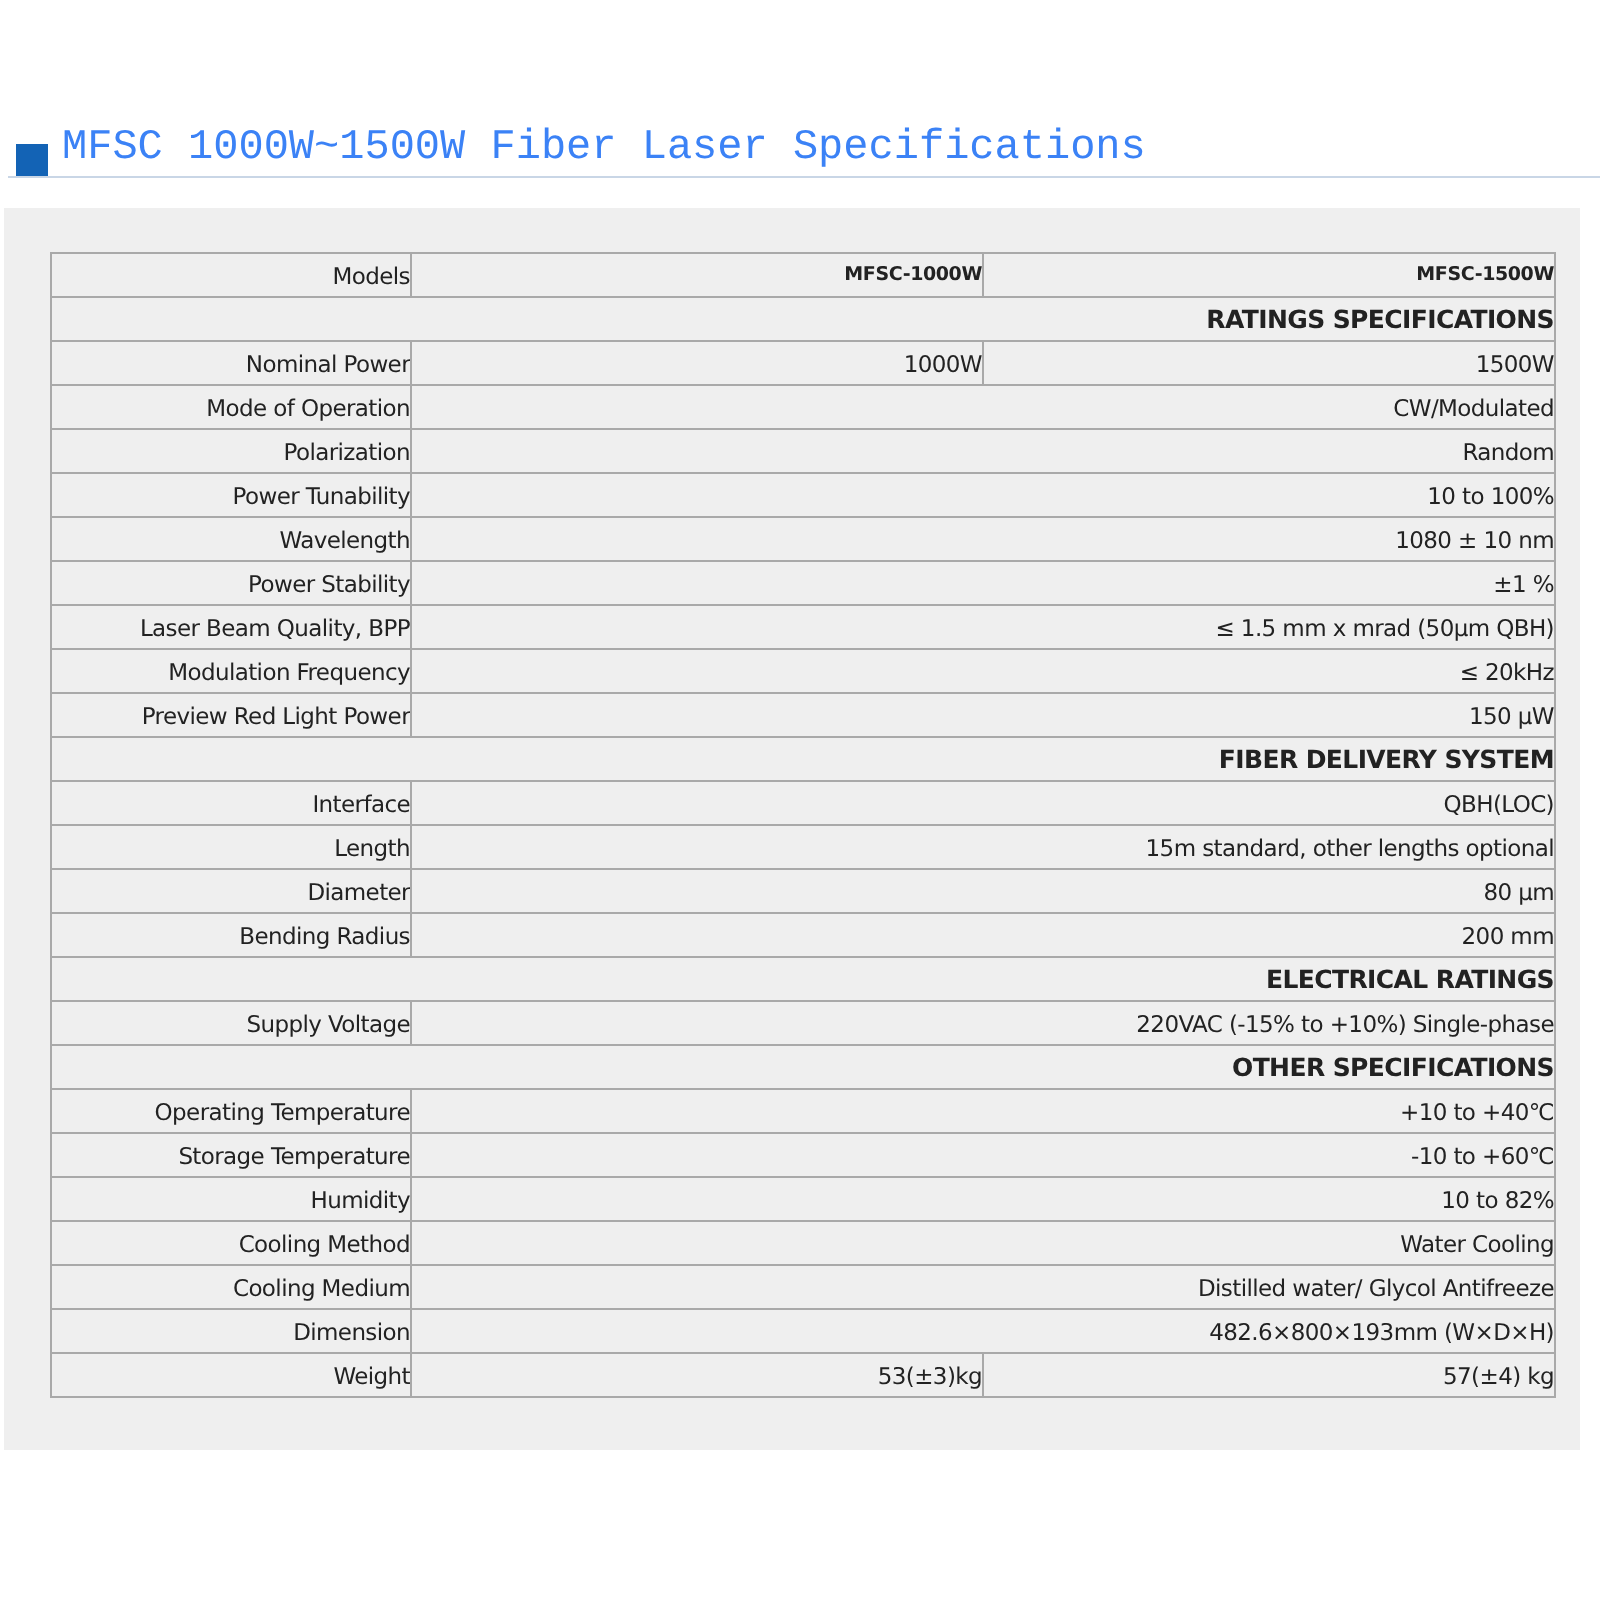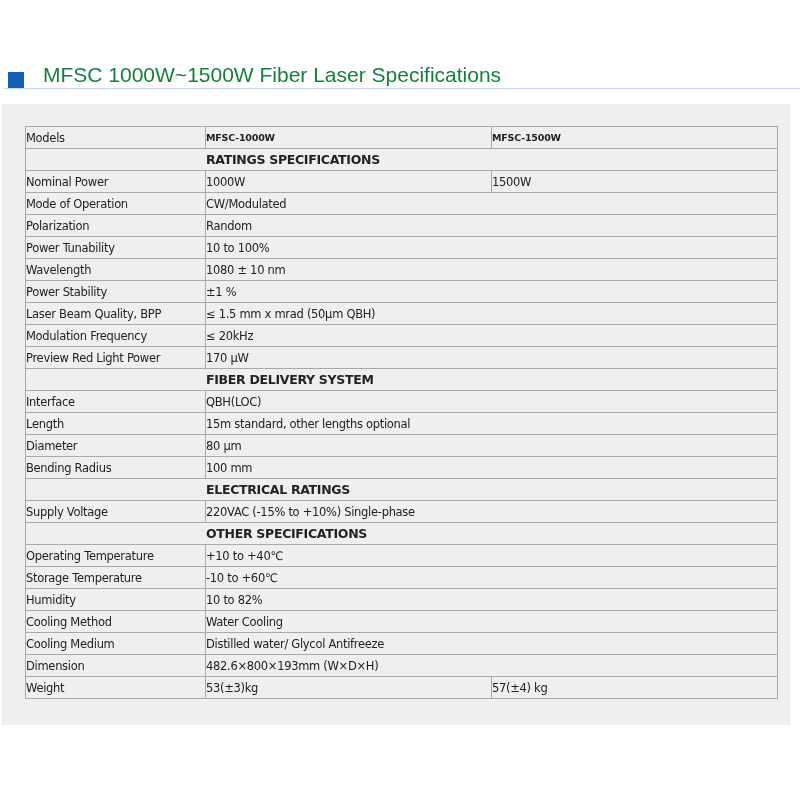--- a/index.html
+++ b/index.html
@@ -8,33 +8,33 @@
       font-family: "DejaVu Sans", "Liberation Sans", sans-serif;
     }
     .title-bar {
       position: absolute; left: 4px; top: 62px; width: 796px; height: 26px;
       border-bottom: 1px solid #c9d6e6;
     }
     .title-square {
       position: absolute; left: 4px; top: 10px; width: 16px; height: 16px; background: #1363b5;
     }
     .title-text {
-      position: absolute; left: 27px; top: 0px; font-family: Liberation Sans, sans-serif;
-      font-size: 21px; color: #15803d; white-space: nowrap; line-height: 26px; margin-left: 12px;
+      position: absolute; left: 27px; top: 0px; font-family: Liberation Mono, monospace;
+      font-size: 21px; color: #3b82f6; white-space: nowrap; line-height: 26px;
     }
     .panel {
       position: absolute; left: 2px; top: 104px; width: 788px; height: 621px; background: #efefef;
     }
     table.spec {
       position: absolute; left: 25px; top: 126px; width: 752px;
       border-collapse: collapse; table-layout: fixed;
       font-family: "DejaVu Sans", sans-serif; font-size: 11.5px; color: #222;
     }
     table.spec td {
-      border: 1px solid #a9a9a9; height: 21px; padding: 0; text-align: left;
+      border: 1px solid #a9a9a9; height: 21px; padding: 0; text-align: right;
       white-space: nowrap; overflow: hidden; letter-spacing: -0.3px;
     }
     table.spec td.label { width: 179px; }
     table.spec td.section { font-weight: bold; font-size: 12.5px; padding-left: 180px; }
     table.spec td.model { font-size: 9.5px; font-weight: bold; letter-spacing: -0.2px; }
   </style>
 </head>
 <body>
 
 <div class="title-bar">
@@ -88,41 +88,41 @@
     <tr>
       <td class="label">Laser Beam Quality, BPP</td>
       <td colspan="2">≤ 1.5 mm x mrad (50μm QBH)</td>
     </tr>
     <tr>
       <td class="label">Modulation Frequency</td>
       <td colspan="2">≤ 20kHz</td>
     </tr>
     <tr>
       <td class="label">Preview Red Light Power</td>
-      <td colspan="2">170 μW</td>
+      <td colspan="2">150 μW</td>
     </tr>
 
     <tr>
       <td colspan="3" class="section">FIBER DELIVERY SYSTEM</td>
     </tr>
     <tr>
       <td class="label">Interface</td>
       <td colspan="2">QBH(LOC)</td>
     </tr>
     <tr>
       <td class="label">Length</td>
       <td colspan="2">15m standard, other lengths optional</td>
     </tr>
     <tr>
       <td class="label">Diameter</td>
       <td colspan="2">80 μm</td>
     </tr>
     <tr>
       <td class="label">Bending Radius</td>
-      <td colspan="2">100 mm</td>
+      <td colspan="2">200 mm</td>
     </tr>
 
     <tr>
       <td colspan="3" class="section">ELECTRICAL RATINGS</td>
     </tr>
     <tr>
       <td class="label">Supply Voltage</td>
       <td colspan="2">220VAC (-15% to +10%) Single-phase</td>
     </tr>
 

